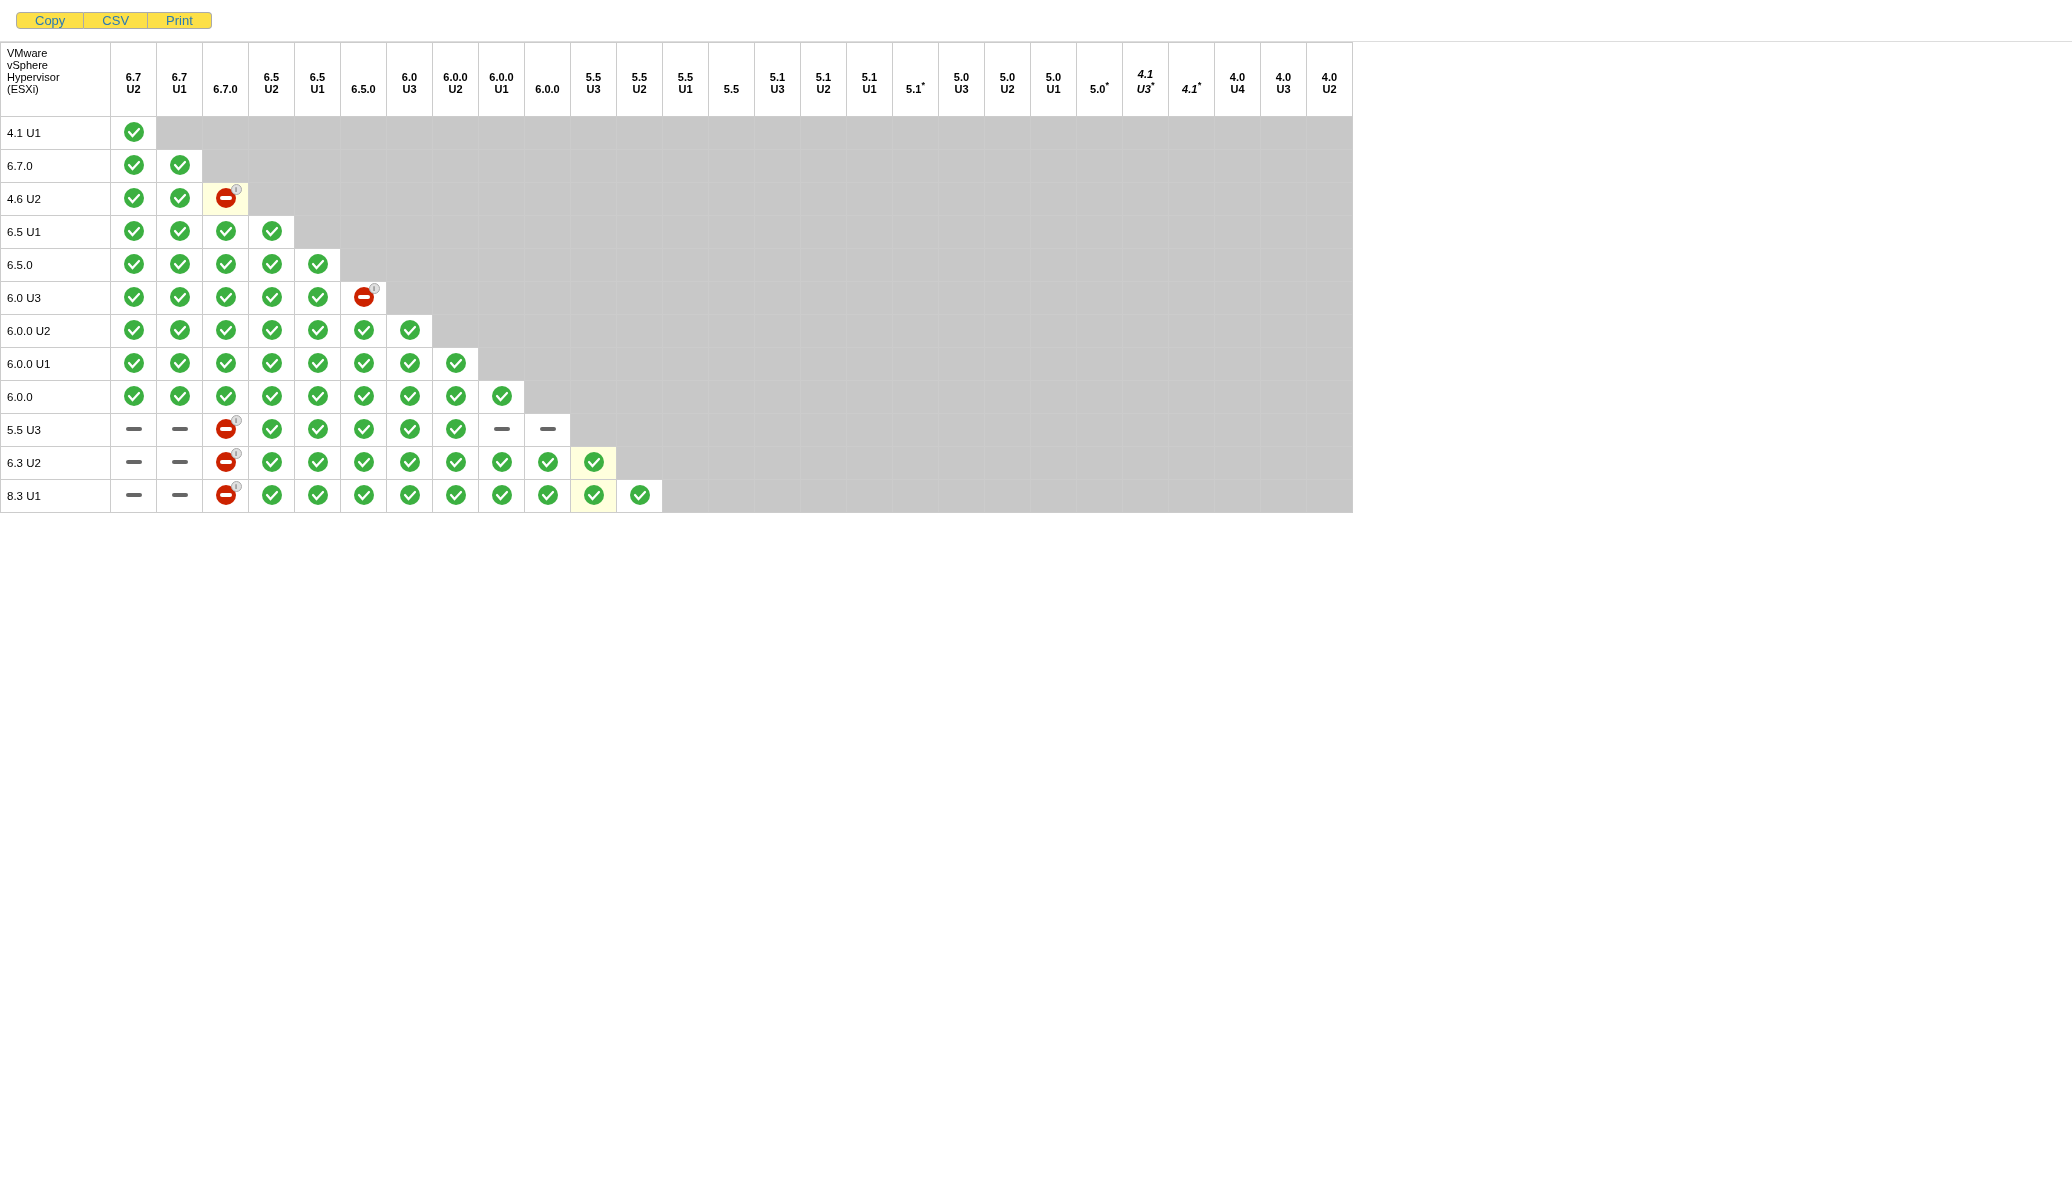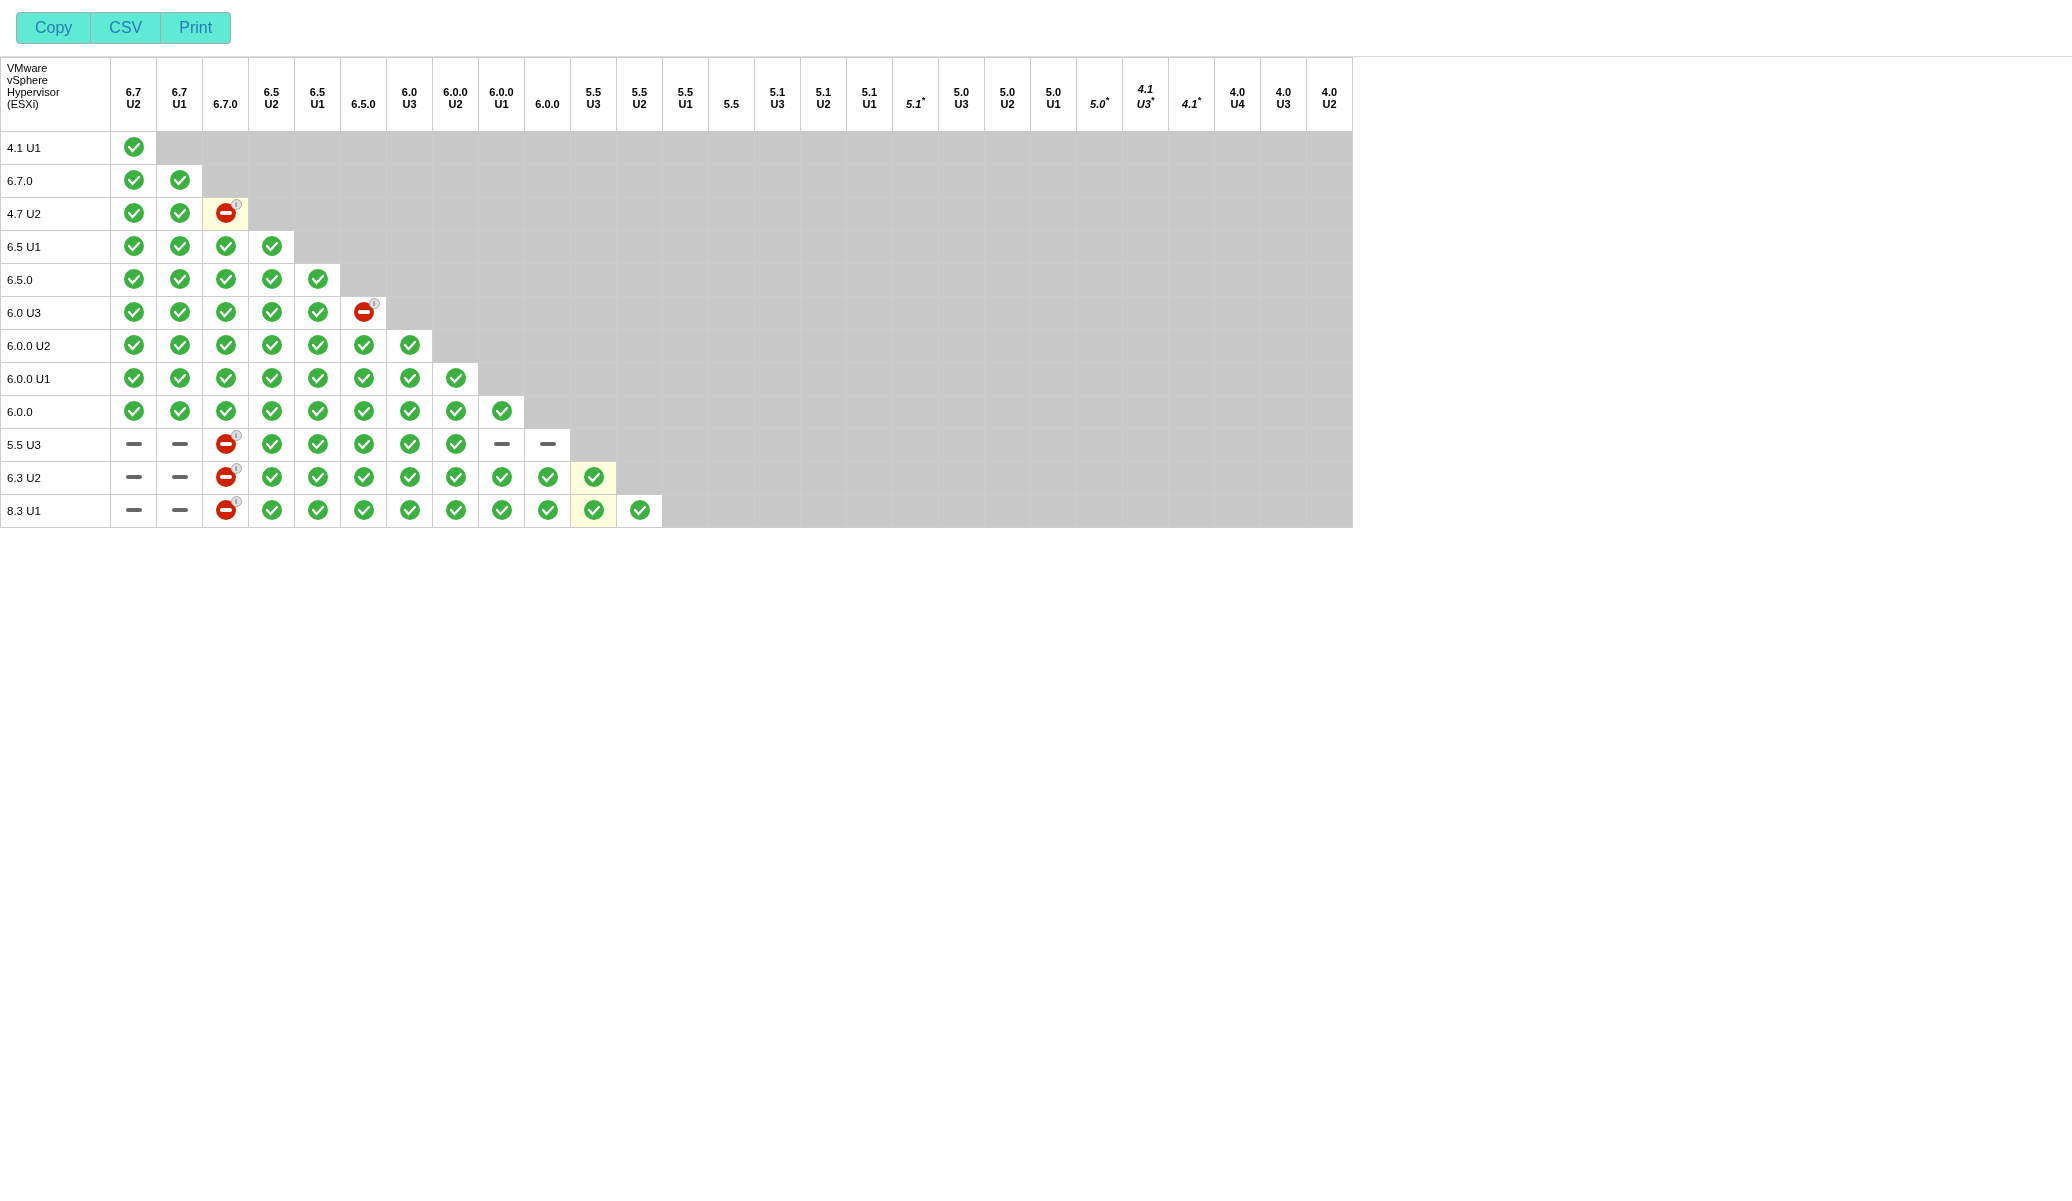--- a/index.html
+++ b/index.html
@@ -6,24 +6,24 @@
     body { font-family: Arial, sans-serif; font-size: 13px; background: #fff; }
 
     .toolbar {
       display: flex;
       gap: 0;
       padding: 12px 16px;
       border-bottom: 1px solid #ddd;
     }
     .toolbar-btn {
       border: 1px solid #aaa;
-      background: #5eead4;
-      padding: 6px 18px;
+      background: #fde047;
+      padding: 0 18px;
       cursor: pointer;
-      font-size: 16px;
+      font-size: 13px;
       color: #2a7ab5;
     }
     .toolbar-btn:first-child { border-radius: 4px 0 0 4px; }
     .toolbar-btn:last-child { border-radius: 0 4px 4px 0; border-left: none; text-align: right; }
     .toolbar-btn:not(:first-child):not(:last-child) { border-left: none; }
 
     .table-wrapper {
       overflow-x: auto;
       padding: 0;
     }
@@ -75,21 +75,20 @@
     }
 
     
     td.highlight {
       background: #ffffdd;
     }
 
     
     th.special {
       background: #f5f5f5;
-      font-style: italic;
     }
     
     .icon-partial-wrap {
       position: relative;
       display: inline-block;
     }
     .icon-partial-wrap .note {
       position: absolute;
       top: -3px;
       right: -5px;
@@ -214,21 +213,21 @@
           <td class="gray"></td>
           <td class="gray"></td>
           <td class="gray"></td>
           <td class="gray"></td>
           <td class="gray"></td>
           <td class="gray"></td>
           <td class="gray"></td>
           <td class="gray"></td>
         </tr>
         <tr>
-          <td class="row-header">4.7 U2</td>
+          <td class="row-header">4.6 U2</td>
           <td class="white"><svg width="22" height="22" viewBox="0 0 22 22">
               <circle cx="11" cy="11" r="10" fill="#3cb041"></circle>
               <path d="M6 11 L9.5 15 L16 8" stroke="#fff" stroke-width="2.2" fill="none" stroke-linecap="round"></path>
             </svg></td>
           <td class="white"><svg width="22" height="22" viewBox="0 0 22 22">
               <circle cx="11" cy="11" r="10" fill="#3cb041"></circle>
               <path d="M6 11 L9.5 15 L16 8" stroke="#fff" stroke-width="2.2" fill="none" stroke-linecap="round"></path>
             </svg></td>
           <td class="highlight white"><span class="icon-partial-wrap"><svg width="22" height="22" viewBox="0 0 22 22">
                 <circle cx="11" cy="11" r="10" fill="#cc2200"></circle>

